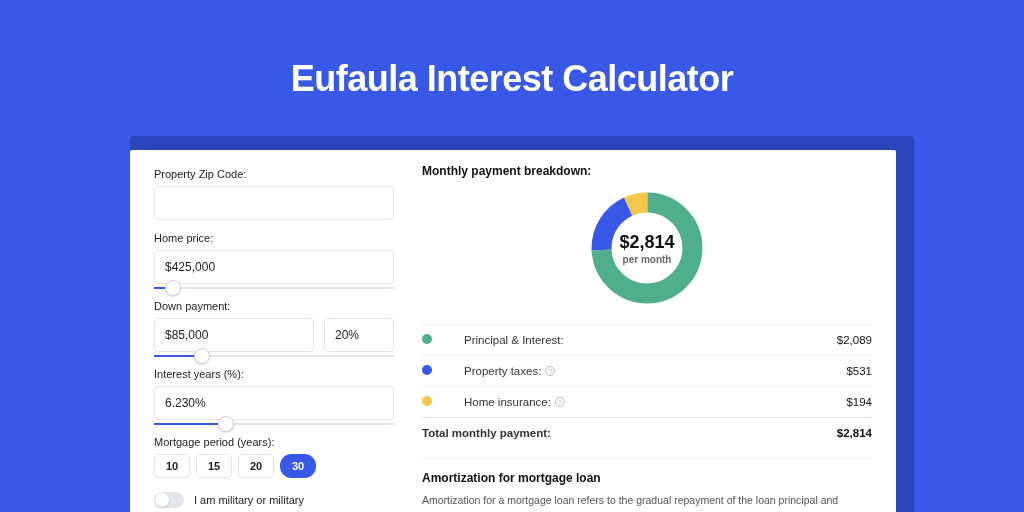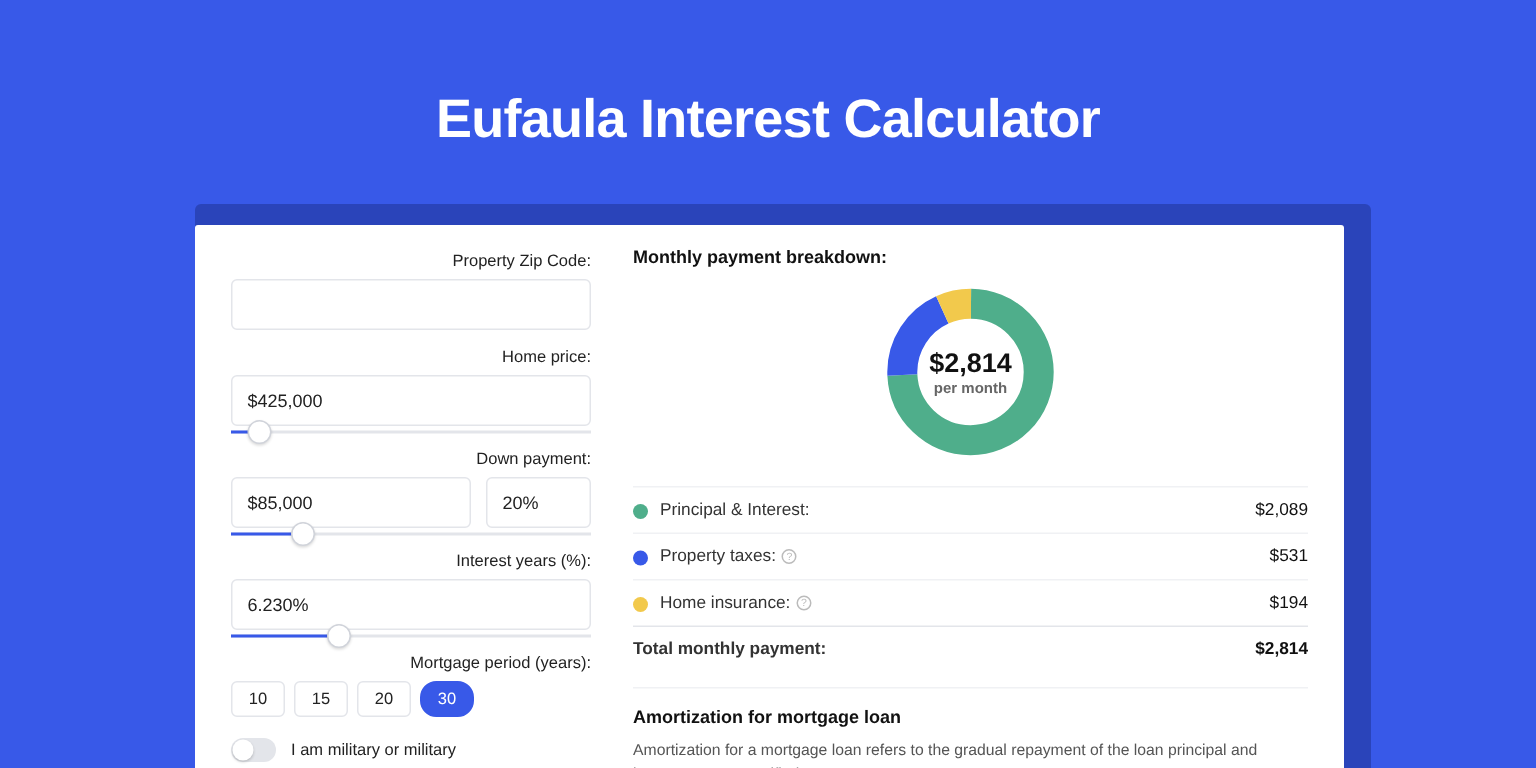--- a/index.html
+++ b/index.html
@@ -36,21 +36,20 @@
   }
   .cols { display: flex; gap: 28px; }
   .left { width: 240px; flex: 0 0 240px; }
   .right { flex: 1; }
 
   .field-label {
     font-size: 11px;
     color: #222;
     margin-bottom: 6px;
     margin-top: 4px;
-    text-align: right;
   }
   .text-input {
     width: 100%;
     height: 32px;
     border: 1px solid #e3e5ea;
     border-radius: 4px;
     padding: 16px 10px;
     font-size: 12px;
     color: #222;
     background: #fff;
@@ -92,21 +91,21 @@
   .row-inputs .text-input:last-child { width: 70px; flex: 0 0 70px; }
 
   .period-row { display: flex; gap: 6px; }
   .period-btn {
     width: 36px;
     height: 24px;
     border: 1px solid #e3e5ea;
     border-radius: 4px;
     background: #fff;
     font-size: 11px;
-    font-weight: 400;
+    font-weight: 700;
     color: #222;
     display: flex;
     align-items: center;
     justify-content: center;
     cursor: pointer;
   }
   .period-btn.active {
     background: #3859E8;
     border-color: #3859E8;
     color: #fff;
@@ -154,24 +153,25 @@
     display: flex;
     flex-direction: column;
     align-items: center;
     justify-content: center;
   }
   .donut-amount { font-size: 18px; font-weight: 700; color: #111; }
   .donut-caption { font-size: 10px; color: #666; margin-top: 1px; font-weight: bold; }
 
   .break-row {
     display: flex;
-    align-items: flex-end;
+    align-items: flex-start;
     padding: 9px 0;
     border-top: 1px solid #f0f1f4;
     font-size: 11.5px;
+    gap: 24px;
   }
   .break-row:first-of-type { border-top: none; }
   .dot { width: 10px; height: 10px; border-radius: 50%; margin-right: 8px; flex: 0 0 10px; }
   .dot-green { background: #4FAE8B; }
   .dot-blue  { background: #3859E8; }
   .dot-yellow{ background: #F2C94C; }
   .break-label { color: #333; flex: 1; display: flex; align-items: center; gap: 4px; }
   .info-icon {
     width: 10px;
     height: 10px;

